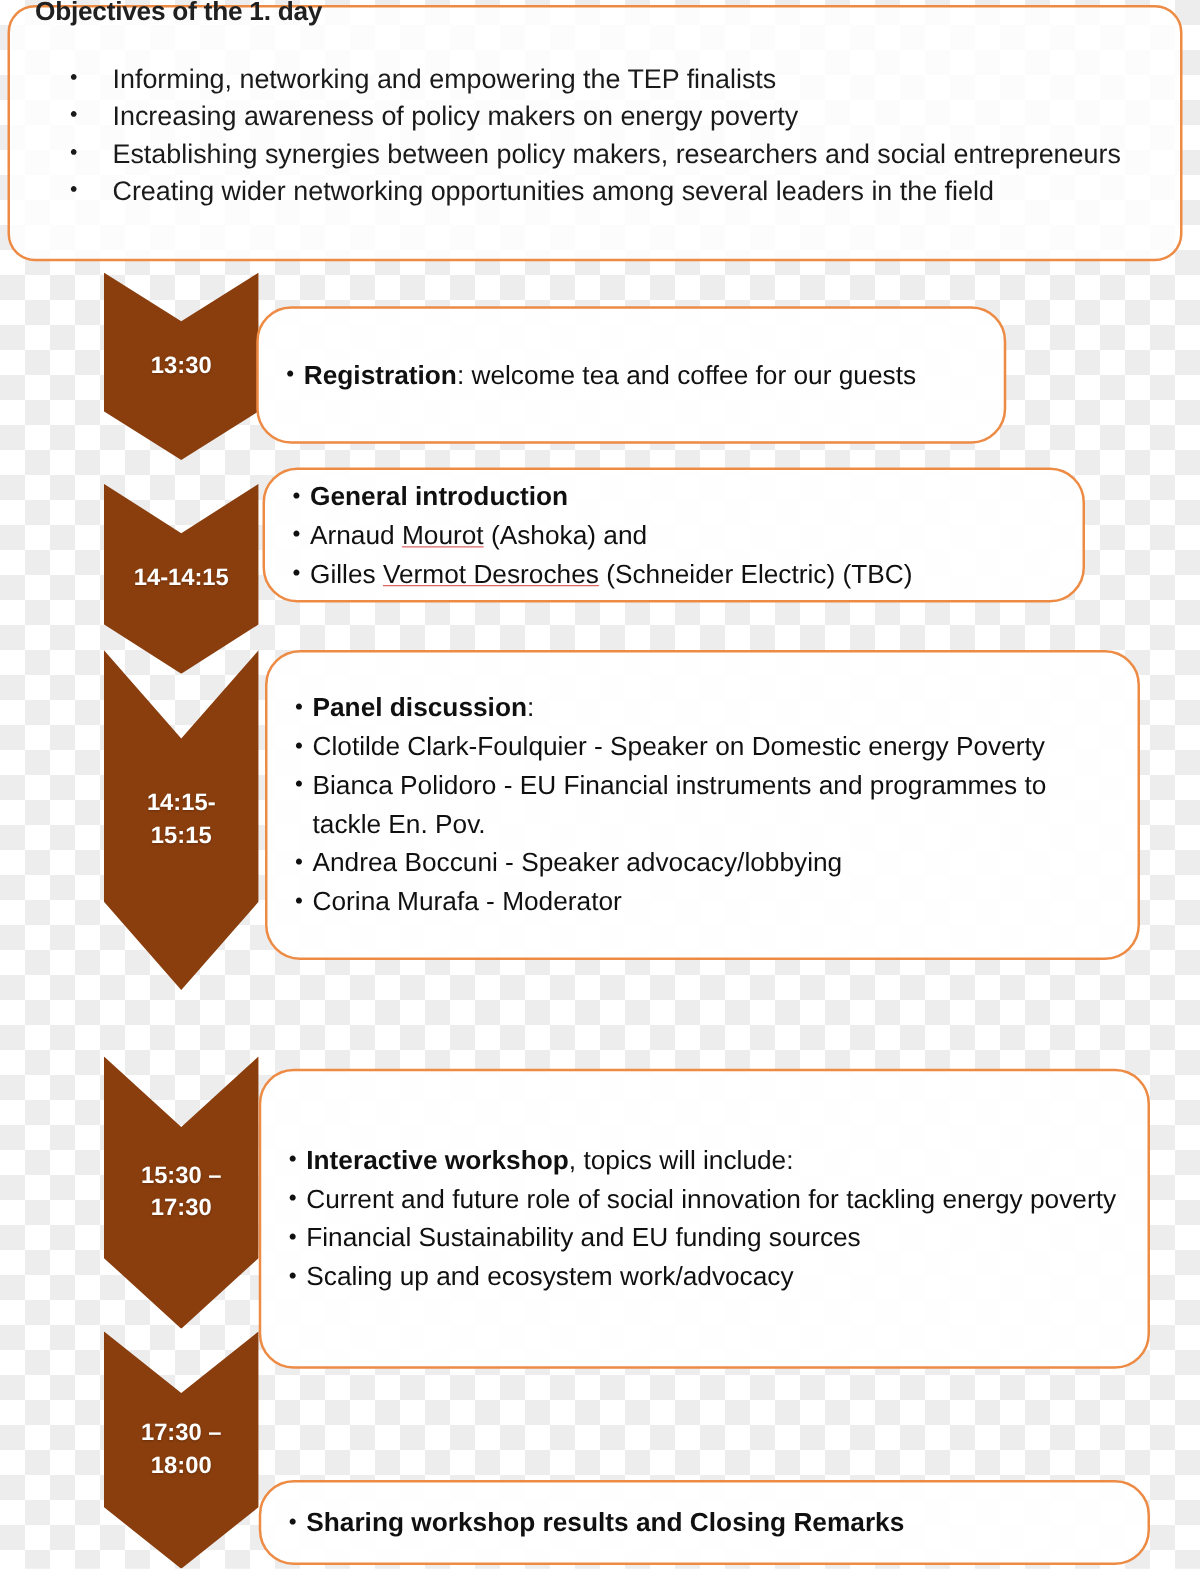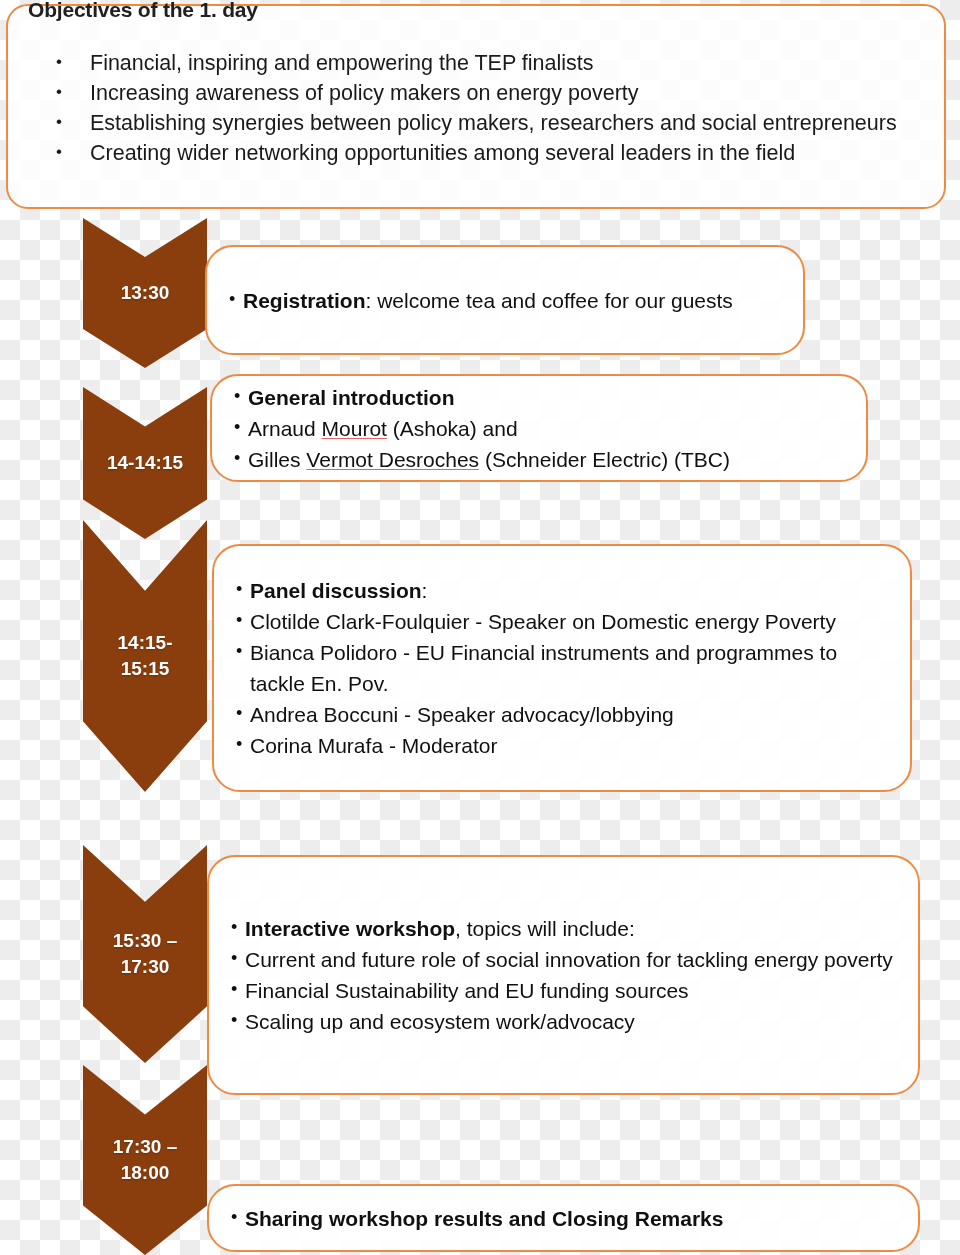--- a/index.html
+++ b/index.html
@@ -136,21 +136,21 @@
   }
 </style>
 </head>
 <body>
 
 <div class="canvas">
 
   <div class="objectives-box">
     <div class="objectives-title">Objectives of the 1. day</div>
     <ul class="objectives-list">
-      <li>Financial, inspiring and empowering the TEP finalists</li>
+      <li>Informing, networking and empowering the TEP finalists</li>
       <li>Increasing awareness of policy makers on energy poverty</li>
       <li>Establishing synergies between policy makers, researchers and social entrepreneurs</li>
       <li>Creating wider networking opportunities among several leaders in the field</li>
     </ul>
   </div>
 
   <div class="chevron" style="top:218px; height:150px;justify-content:center;">
     <span class="chevron-label">13:30</span>
   </div>
   <div class="content-box" style="left:205px; top:245px; width:600px; height:110px;">
@@ -167,21 +167,21 @@
       <li><b>General introduction</b><span></span></li>
       <li>Arnaud <span class="u-spell">Mourot</span> (Ashoka) and</li>
       <li>Gilles <span class="u-spell">Vermot Desroches</span> (Schneider Electric) (TBC)</li>
     </ul>
   </div>
 
   <div class="chevron" style="top:520px; height:272px;">
     <span class="chevron-label">14:15-
 15:15</span>
   </div>
-  <div class="content-box" style="left:212px; top:544px; width:700px; height:248px;">
+  <div class="content-box" style="left:212px; top:520px; width:700px; height:248px;">
     <ul class="bullets">
       <li><b>Panel discussion</b><span>:</span></li>
       <li>Clotilde Clark-Foulquier - Speaker on Domestic energy Poverty</li>
       <li>Bianca Polidoro - EU Financial instruments and programmes to tackle En. Pov.</li>
       <li>Andrea Boccuni - Speaker advocacy/lobbying</li>
       <li>Corina Murafa - Moderator</li>
     </ul>
   </div>
 
   <div class="chevron" style="top:845px; height:218px;">

